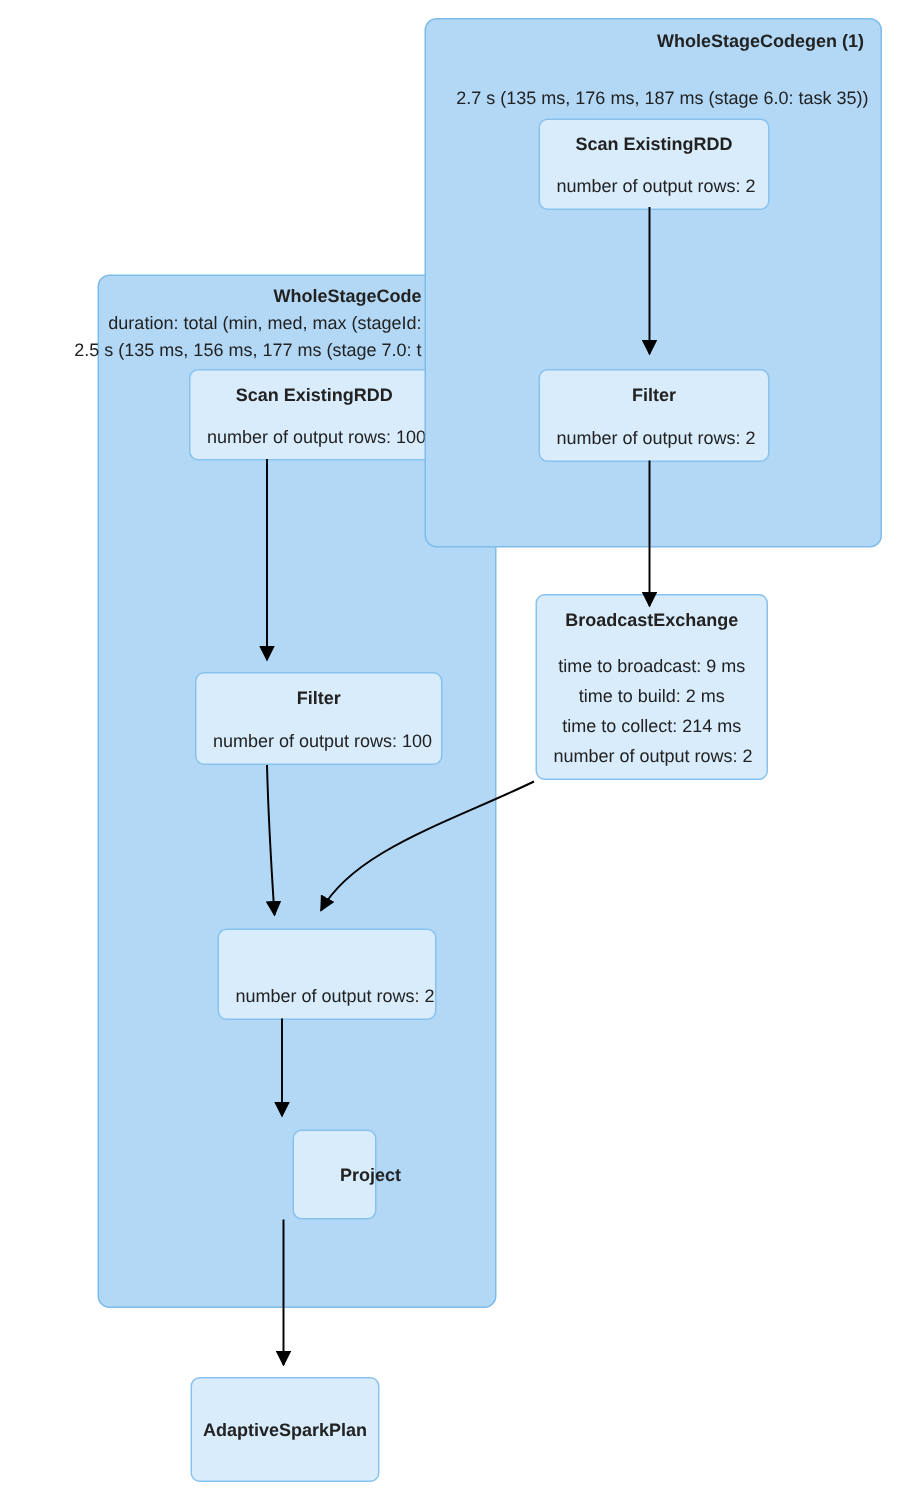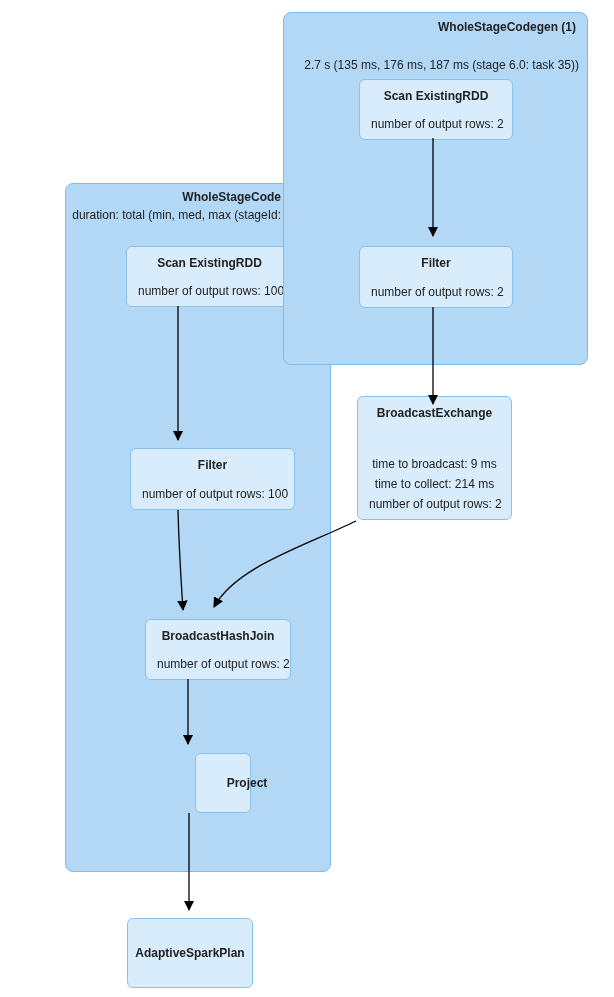--- a/index.html
+++ b/index.html
@@ -52,37 +52,37 @@
   .overlay{position:absolute;left:0;top:0;z-index:3;pointer-events:none;}
 </style>
 </head>
 <body>
 
 <div class="canvas">
 
   <div class="cluster cluster-left">
     <div class="cluster-title">WholeStageCode</div>
     <div class="cluster-dur dur1">duration: total (min, med, max (stageId:</div>
+    <div class="cluster-dur dur2">2.5 s (135 ms, 156 ms, 177 ms (stage 7.0: t</div>
 
     <div class="node n-scan2">
       <div class="node-title">Scan ExistingRDD</div>
       <div class="node-metrics">
         <div class="metric">number of output rows: 100</div>
       </div>
     </div>
 
     <div class="node n-filter2">
       <div class="node-title">Filter</div>
       <div class="node-metrics">
         <div class="metric">number of output rows: 100</div>
       </div>
     </div>
 
     <div class="node n-bhj">
-      <div class="node-title">BroadcastHashJoin</div>
       <div class="node-metrics">
         <div class="metric">number of output rows: 2</div>
       </div>
     </div>
 
     <div class="node n-project node-center">
       <div class="node-title">Project</div>
     </div>
   </div>
 
@@ -102,20 +102,21 @@
       <div class="node-metrics">
         <div class="metric">number of output rows: 2</div>
       </div>
     </div>
   </div>
 
   <div class="node n-bx">
     <div class="node-title">BroadcastExchange</div>
     <div class="node-metrics">
       <div class="metric">time to broadcast: 9 ms</div>
+      <div class="metric">time to build: 2 ms</div>
       <div class="metric">time to collect: 214 ms</div>
       <div class="metric">number of output rows: 2</div>
     </div>
   </div>
 
   <div class="node n-asp node-center">
     <div class="node-title">AdaptiveSparkPlan</div>
   </div>
 
   <svg class="overlay" width="614" height="997">

